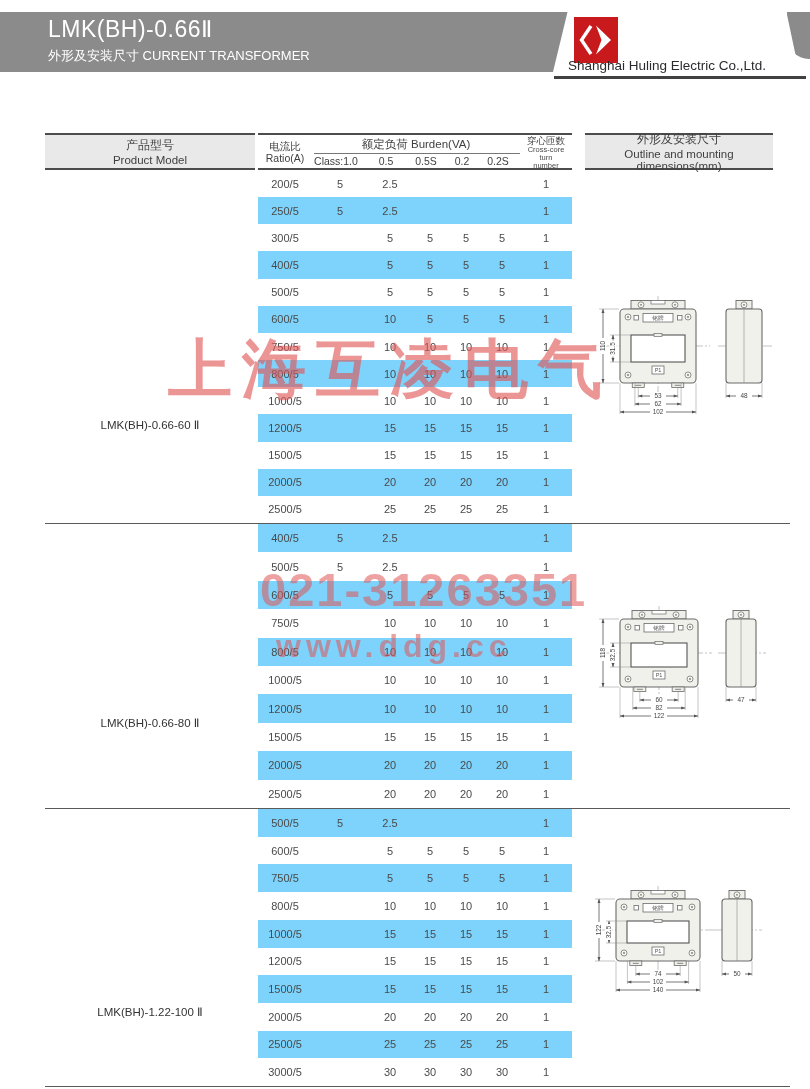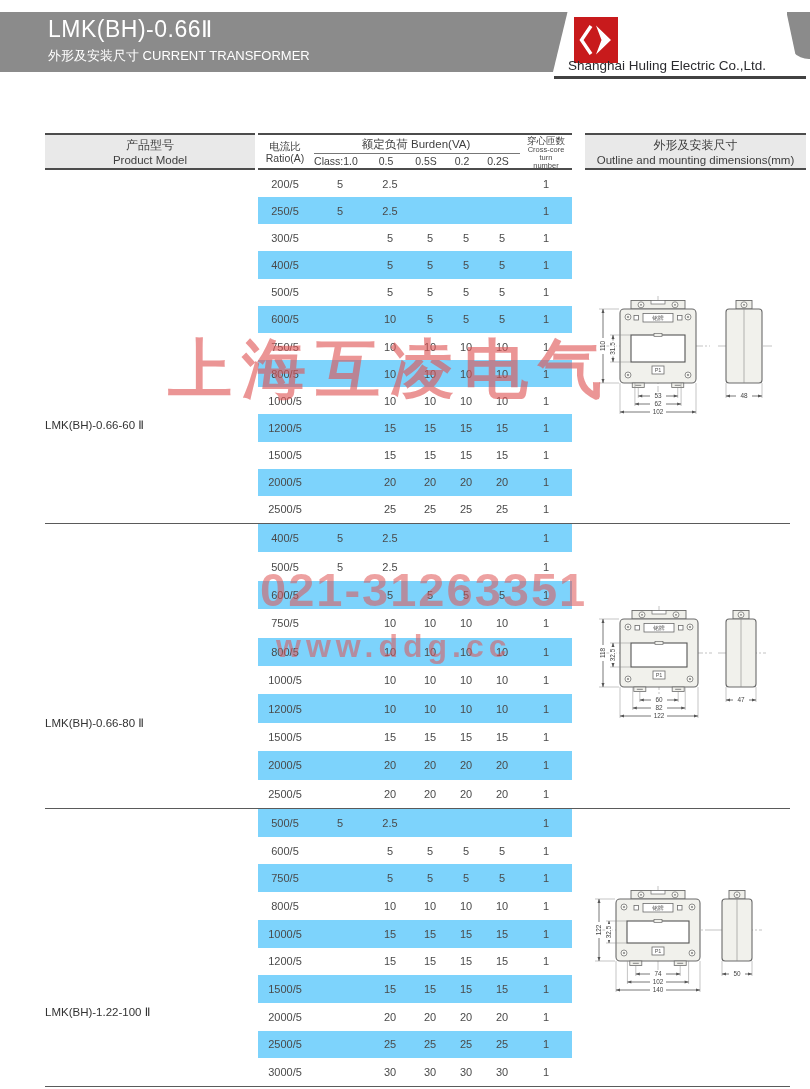--- a/index.html
+++ b/index.html
@@ -16,21 +16,21 @@
                clip-path:polygon(16px 0,calc(100% - 14px) 0,100% 100%,0 100%)}
   .brand-logo{position:absolute;left:22px;top:7px}
   .brand-cn{position:absolute;left:78px;top:6px;font-size:33px;font-weight:bold;color:#3d3d45;letter-spacing:2px}
   .brand-en{position:absolute;left:16px;top:48px;width:226px;font-size:13.5px;color:#2b2b2f}
   .brand-underline{position:absolute;left:554px;top:76px;width:252px;height:2.5px;background:#414141}
 
   
   .hbox{position:absolute;top:133px;height:37px;background:#e9e9e9;border-top:2px solid #4c4c4c;
         border-bottom:2px solid #4c4c4c;display:flex;flex-direction:column;justify-content:center;text-align:center}
   #hbox-model{left:45px;width:210px}
-  #hbox-outline{left:585px;width:221px}
+  #hbox-outline{left:585px;width:188px}
   .hbox .l1{font-size:12px}
   .hbox .l2{font-size:11.5px}
   .hmid{position:absolute;left:258px;top:133px;width:314px;height:37px;
         border-top:2px solid #4c4c4c;border-bottom:2px solid #4c4c4c}
   .ratio-h{position:absolute;left:0;top:0;width:54px;height:100%;display:flex;flex-direction:column;
            justify-content:center;text-align:center;font-size:10.5px;line-height:12px}
   .burden-h{position:absolute;left:54px;top:2px;width:208px;text-align:center;font-size:11.5px}
   .burden-line{position:absolute;left:56px;top:18px;width:206px;height:1px;background:#777}
   .class-row{position:absolute;left:50px;top:19px;width:212px;height:14px;display:flex;align-items:center}
   .class-row span{font-size:10.5px;text-align:center;display:inline-block}
@@ -38,21 +38,21 @@
   .turns-h .cn{font-size:9.5px;line-height:10px}
   .turns-h .en{font-size:7.5px;line-height:8px;color:#4a4a4a}
 
   
   #groups{position:absolute;left:45px;top:170px;width:745px}
   .group{position:relative;border-bottom:1.5px solid #5a5a5a}
   .rows{position:absolute;left:213px;top:0;width:314px;height:100%;display:flex;flex-direction:column}
   .row{flex:1;display:flex;align-items:center}
   .row.stripe{background:#7dd3fc}
   .cell{font-size:11px;color:#4a4a4a;text-align:center}
-  .model-label{position:absolute;left:0;width:210px;text-align:left;font-size:11.5px;color:#333}
+  .model-label{position:absolute;left:0;width:210px;text-align:center;font-size:11.5px;color:#333}
   .drawing{position:absolute}
 
   
   .wm{position:absolute;font-weight:bold;white-space:nowrap;color:#e05555;pointer-events:none}
   #wm1{left:168px;top:326px;font-size:64px;letter-spacing:10px;opacity:.62}
   #wm2{left:260px;top:562px;font-size:47px;letter-spacing:2px;opacity:.55}
   #wm3{left:276px;top:628px;font-size:32px;letter-spacing:5px;opacity:.55}
 </style>
 </head>
 <body>

